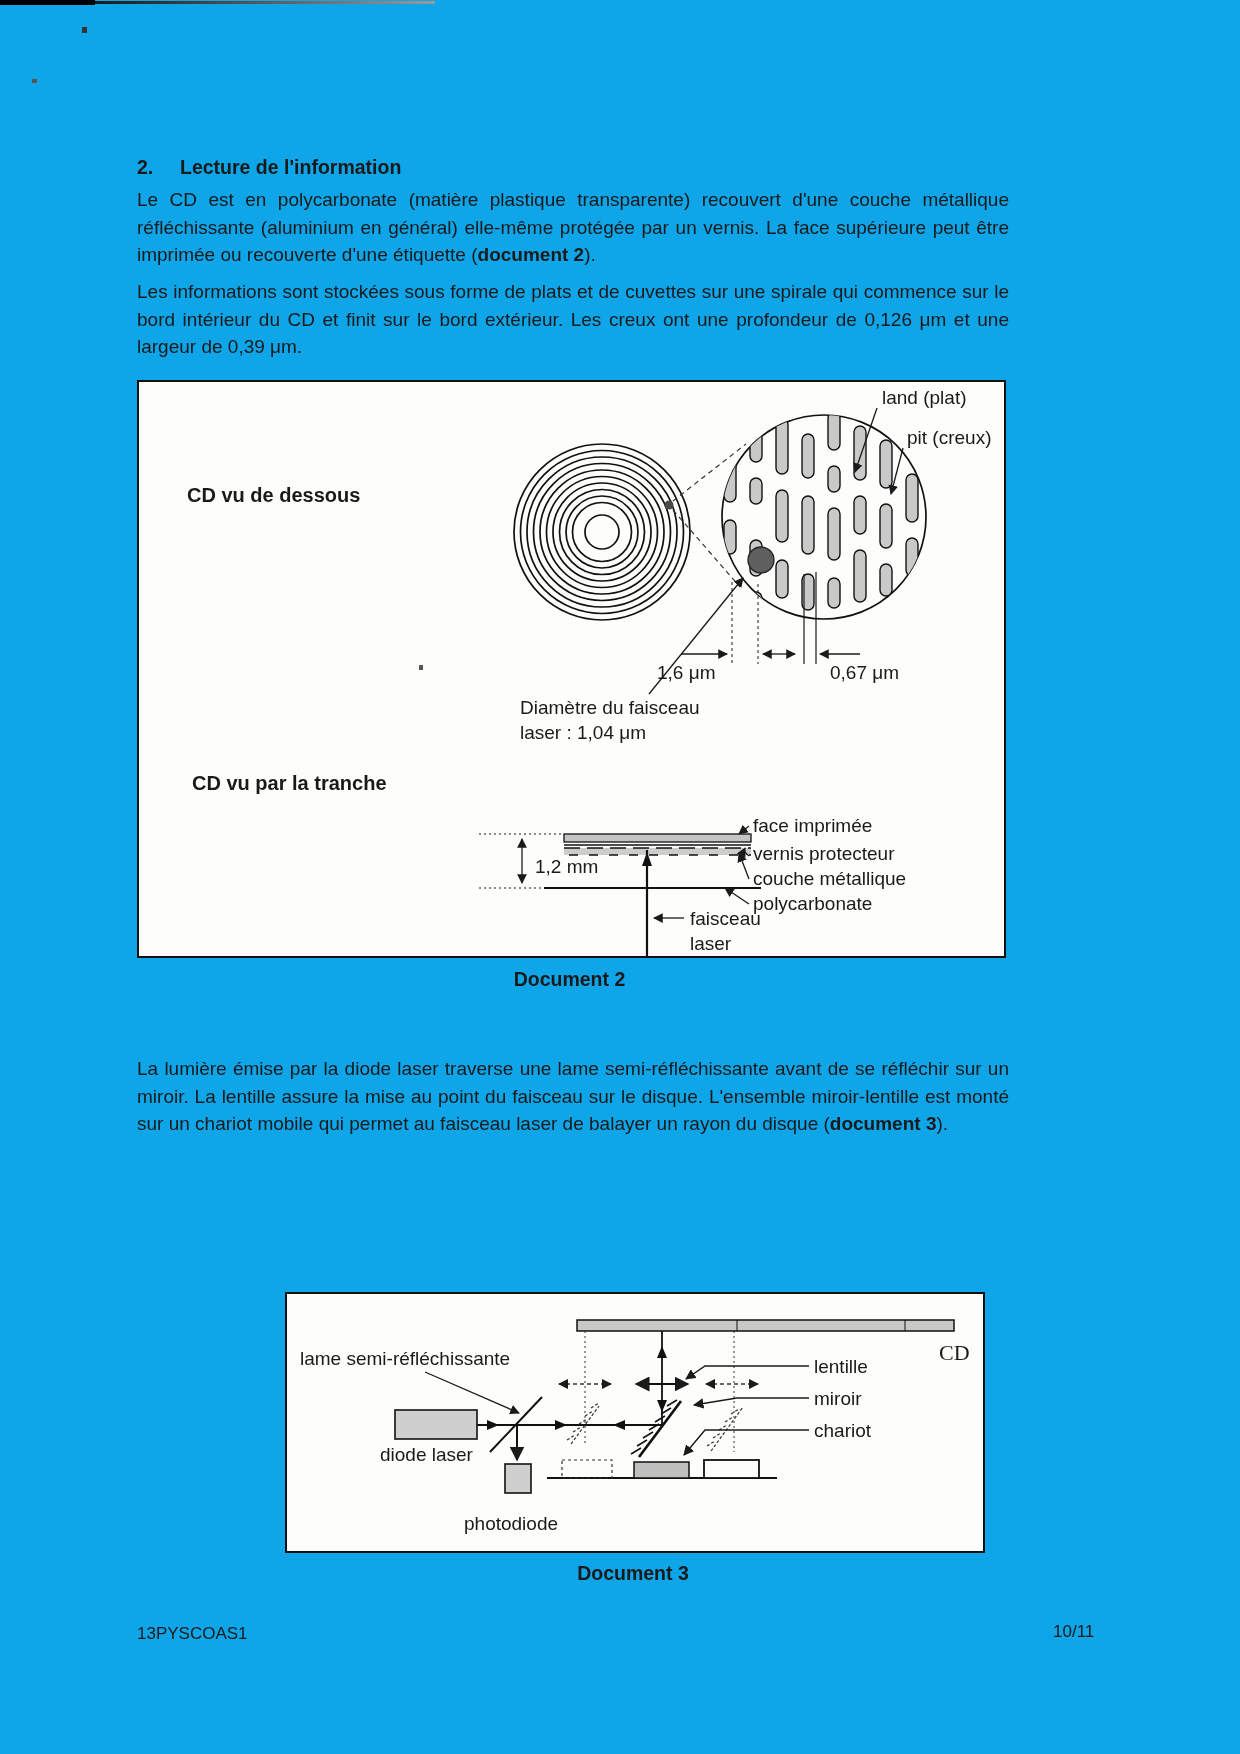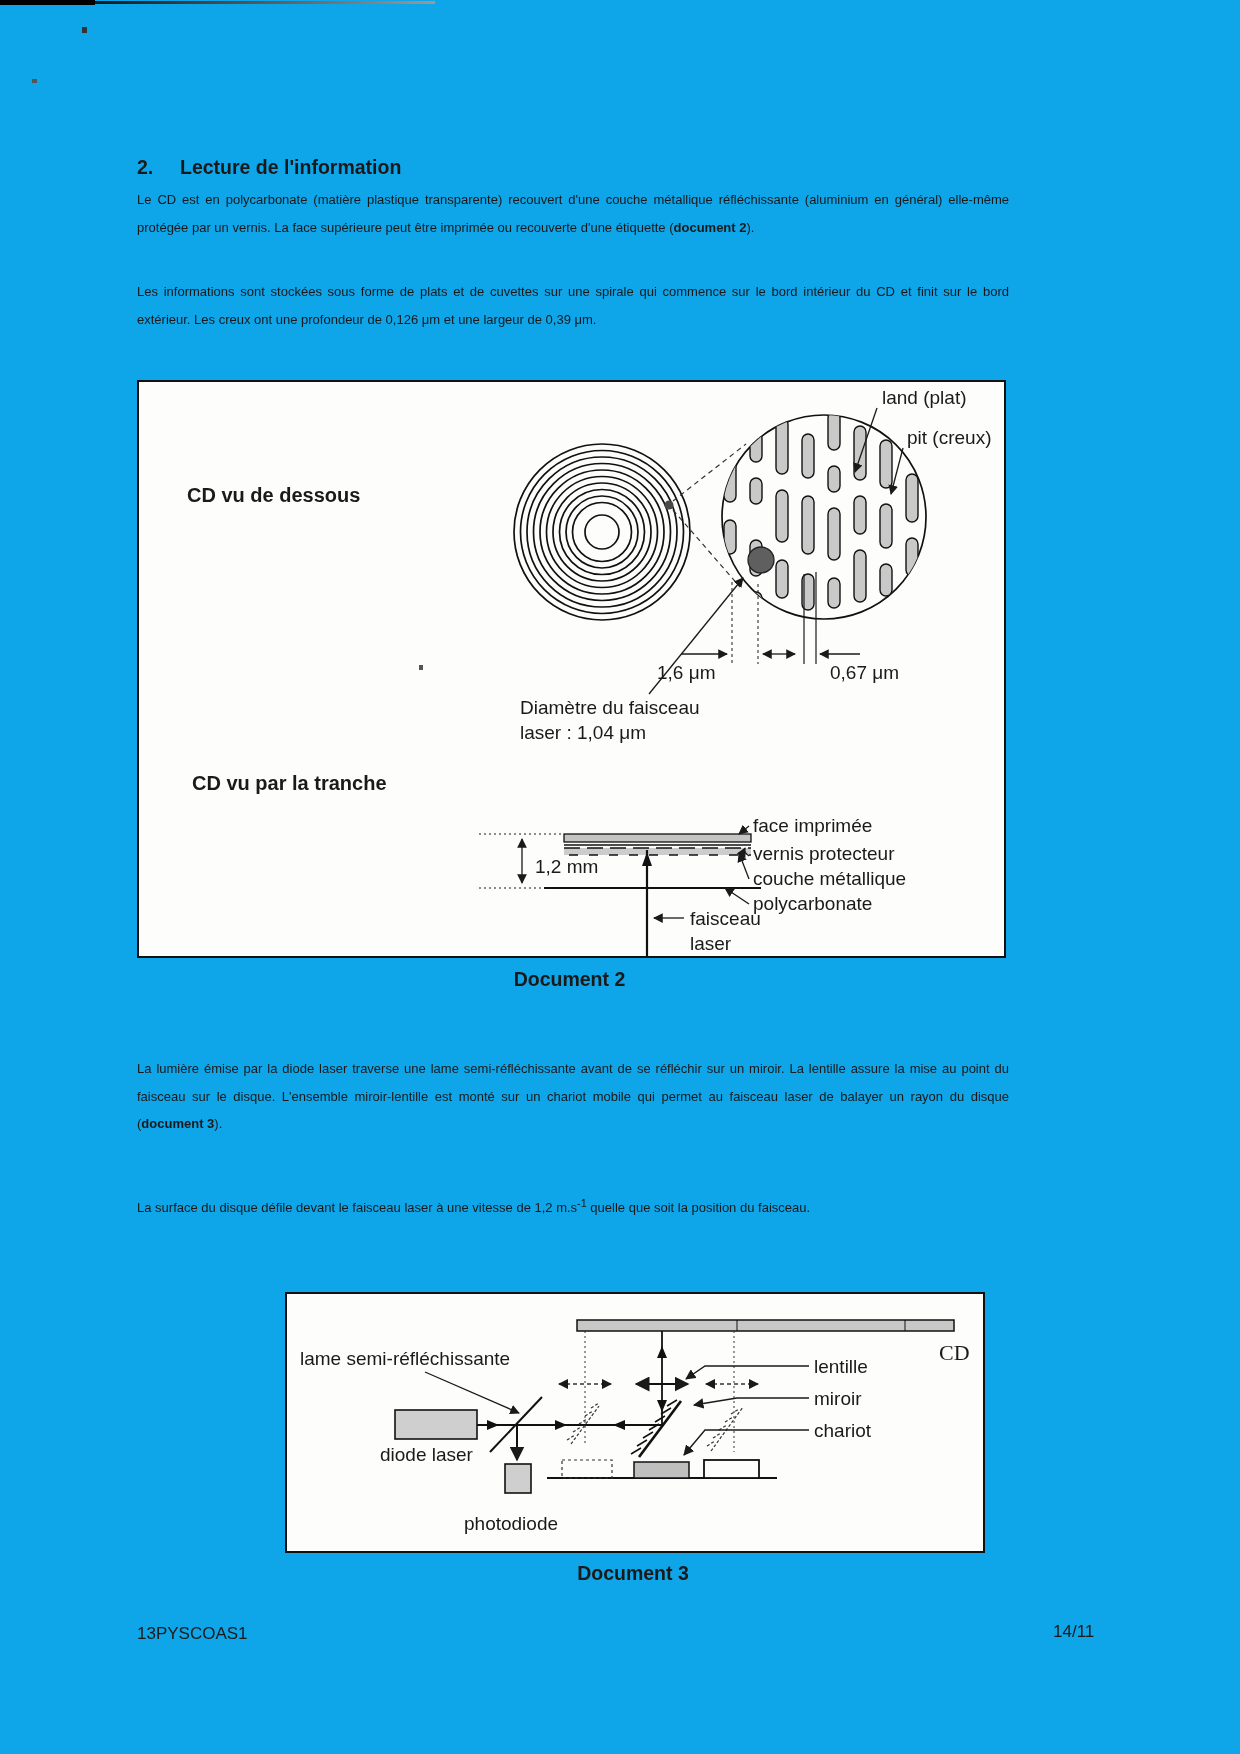--- a/index.html
+++ b/index.html
@@ -7,21 +7,21 @@
     position:relative;
     width:1240px;height:1754px;
     background:#0ea5e9;
     font-family:"Liberation Sans",sans-serif;
     color:#1a1a1a;
     overflow:hidden;
     margin:0 auto;
   }
   .para{
     position:absolute;left:137px;width:872px;
-    font-size:13px;line-height:27.5px;
+    font-size:19px;line-height:27.5px;
     text-align:justify;
   }
   .para b{font-weight:bold;}
   .heading{
     position:absolute;left:137px;top:156px;
     font-size:19.5px;font-weight:bold;
   }
   .heading .num{display:inline-block;width:43px;}
   .figbox{
     position:absolute;border:2px solid #111;background:#fdfdfb;
@@ -185,21 +185,20 @@
         <line x1="610" y1="444" x2="600" y2="452" marker-end="url(#ah)"></line>
         <path d="M610 474 Q604 470 606 466" marker-end="url(#ah)"></path>
         <line x1="610" y1="497" x2="600" y2="471" marker-end="url(#ah)"></line>
         <line x1="610" y1="522" x2="586" y2="506" marker-end="url(#ah)"></line>
       </g>
     </svg>
   </div>
   <div class="figcaption" style="left:137px;top:968px;width:865px;">Document 2</div>
 
   <div class="para" style="top:1055px;">La lumière émise par la diode laser traverse une lame semi-réfléchissante avant de se réfléchir sur un miroir. La lentille assure la mise au point du faisceau sur le disque. L'ensemble miroir-lentille est monté sur un chariot mobile qui permet au faisceau laser de balayer un rayon du disque (<b>document 3</b>).</div>
-  <div class="para" style="top:1190px;">La surface du disque défile devant le faisceau laser à une vitesse de 1,2 m.s<sup>-1</sup> quelle que soit la position du faisceau.</div>
 
   <div class="figbox" style="left:285px;top:1292px;width:696px;height:257px;">
     <svg width="696" height="257" viewBox="0 0 696 257">
 
       <rect x="290" y="26" width="377" height="11" fill="#c8c8c8" stroke="#111" stroke-width="1.5"></rect>
       <line x1="450" y1="26" x2="450" y2="37" stroke="#111" stroke-width="1"></line>
       <line x1="618" y1="26" x2="618" y2="37" stroke="#111" stroke-width="1"></line>
       <text x="652" y="66" class="serif">CD</text>
 
       <text x="13" y="71">lame semi-réfléchissante</text>
@@ -255,15 +254,15 @@
         <rect x="347" y="168" width="55" height="16" fill="#bfbfbf" stroke="#111" stroke-width="1.5"></rect>
         <rect x="417" y="166" width="55" height="18" fill="#fdfdfb" stroke="#111" stroke-width="1.8"></rect>
       </g>
     </svg>
   </div>
   <div class="figcaption" style="left:285px;top:1562px;width:696px;">Document 3</div>
 
   <div class="footer-left" style="left:137px;top:1624px;">13PYSCOAS1</div>
   <div class="footer-center">
   </div>
-  <div class="footer-right" style="left:1053px;top:1622px;">14/11</div>
+  <div class="footer-right" style="left:1053px;top:1622px;">10/11</div>
 
 </div>
 
 </body></html>

